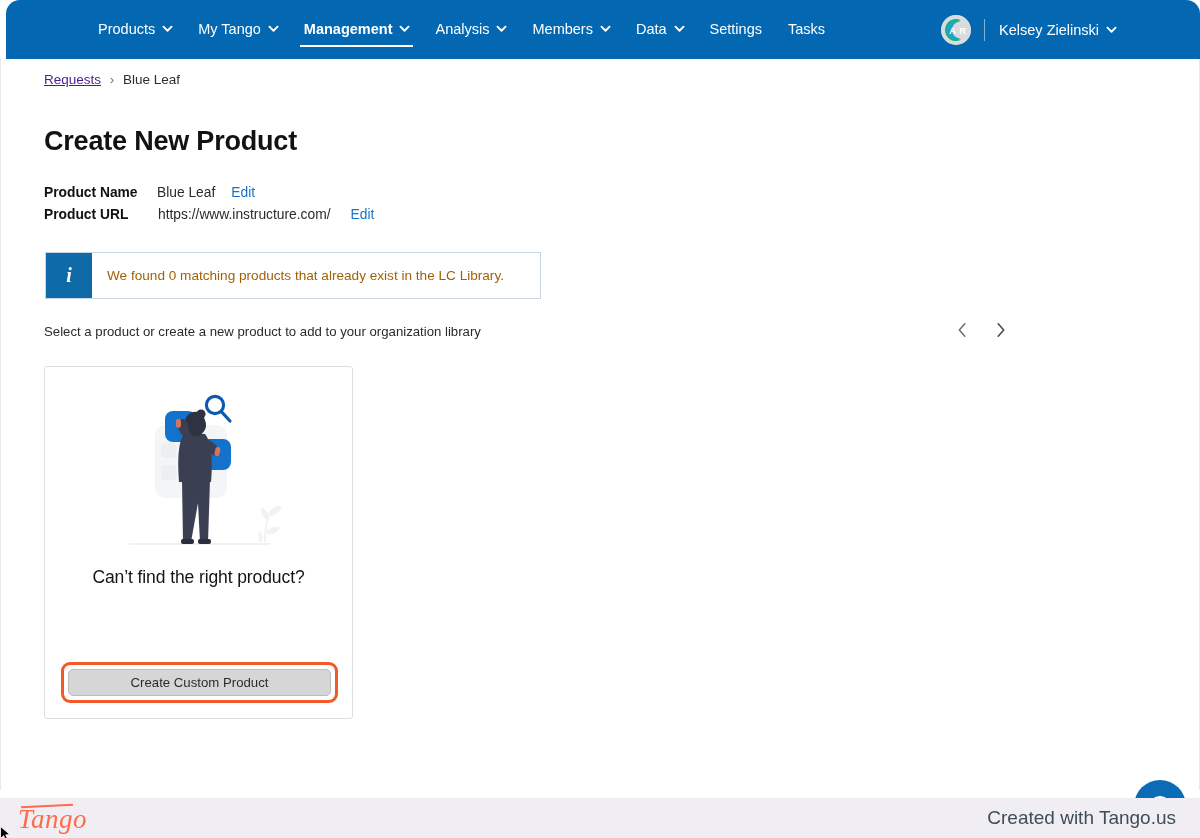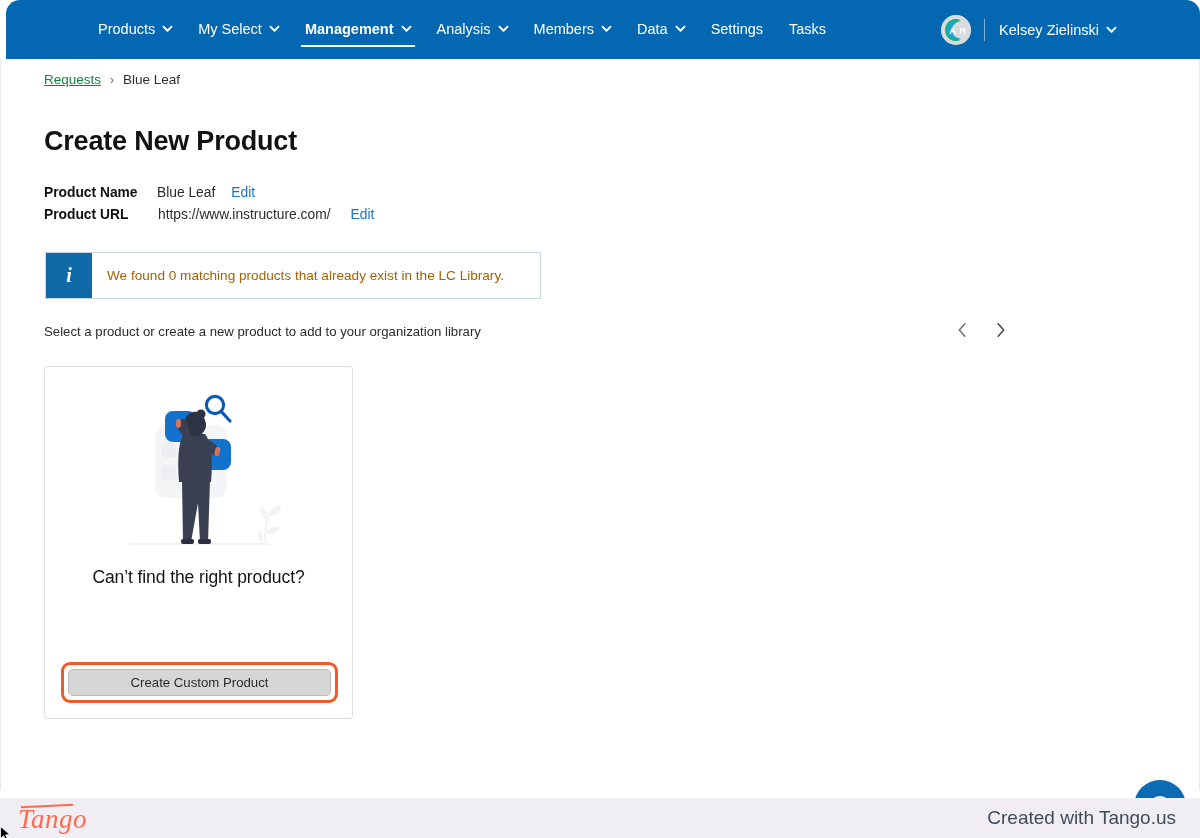--- a/index.html
+++ b/index.html
@@ -113,21 +113,21 @@
   #breadcrumb {
     position: absolute;
     left: 43px; top: 13px;
     display: flex;
     align-items: center;
     font-size: 13.5px;
     color: #2d2d2d;
     gap: 9px;
   }
   #breadcrumb .crumb-link {
-    color: #15803d;
+    color: #4c1d95;
     text-decoration: underline;
     cursor: pointer;
   }
   #breadcrumb .crumb-sep {
     color: #6b6b6b;
     font-size: 12px;
   }
   #breadcrumb .crumb-current { color: #2d2d2d; }
 
   #page-title {
@@ -329,21 +329,21 @@
     <div class="nav-left" id="nav-left">
         <div class="nav-item">
           <span class="label">Products</span>
           <span class="caret">
             <svg width="11" height="11" viewBox="0 0 12 12">
               <path d="M1.6 4 L6 8.4 L10.4 4" stroke="#ffffff" stroke-width="2.1" fill="none" stroke-linecap="round" stroke-linejoin="round"></path>
             </svg>
           </span>
         </div>
         <div class="nav-item">
-          <span class="label">My Select</span>
+          <span class="label">My Tango</span>
           <span class="caret">
             <svg width="11" height="11" viewBox="0 0 12 12">
               <path d="M1.6 4 L6 8.4 L10.4 4" stroke="#ffffff" stroke-width="2.1" fill="none" stroke-linecap="round" stroke-linejoin="round"></path>
             </svg>
           </span>
         </div>
         <div class="nav-item active">
           <span class="label">Management</span>
           <span class="caret">
             <svg width="11" height="11" viewBox="0 0 12 12">

